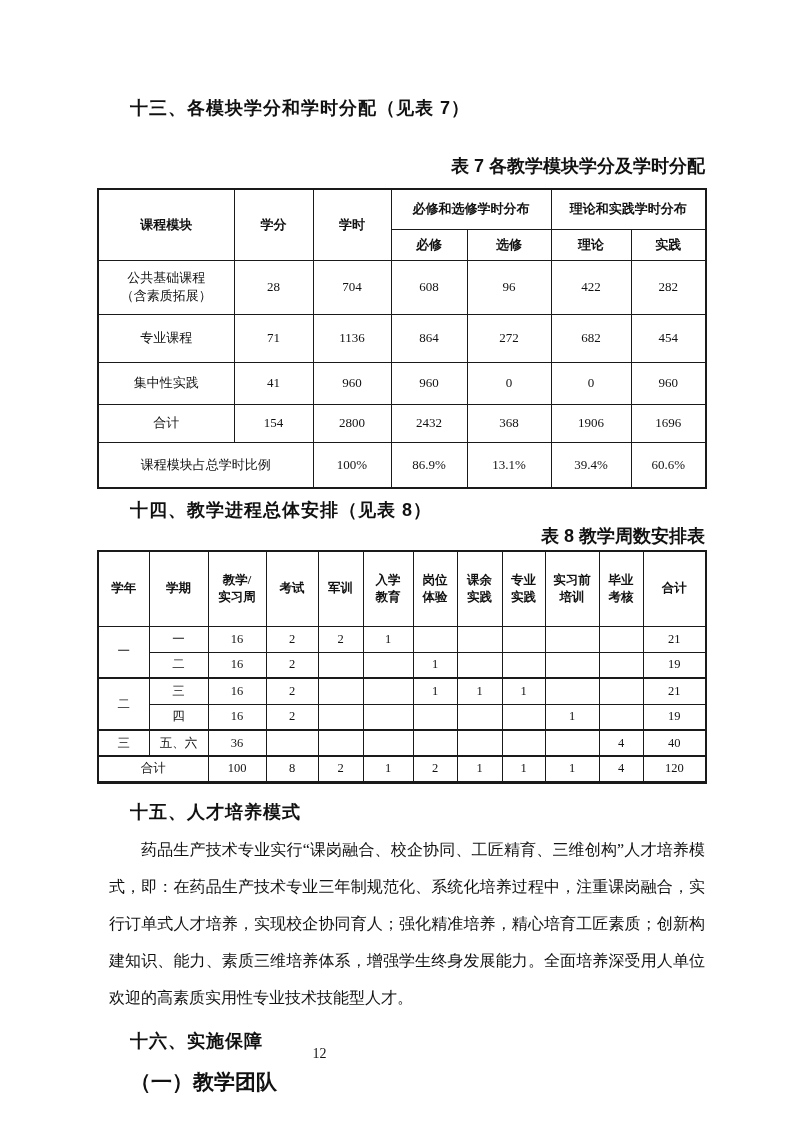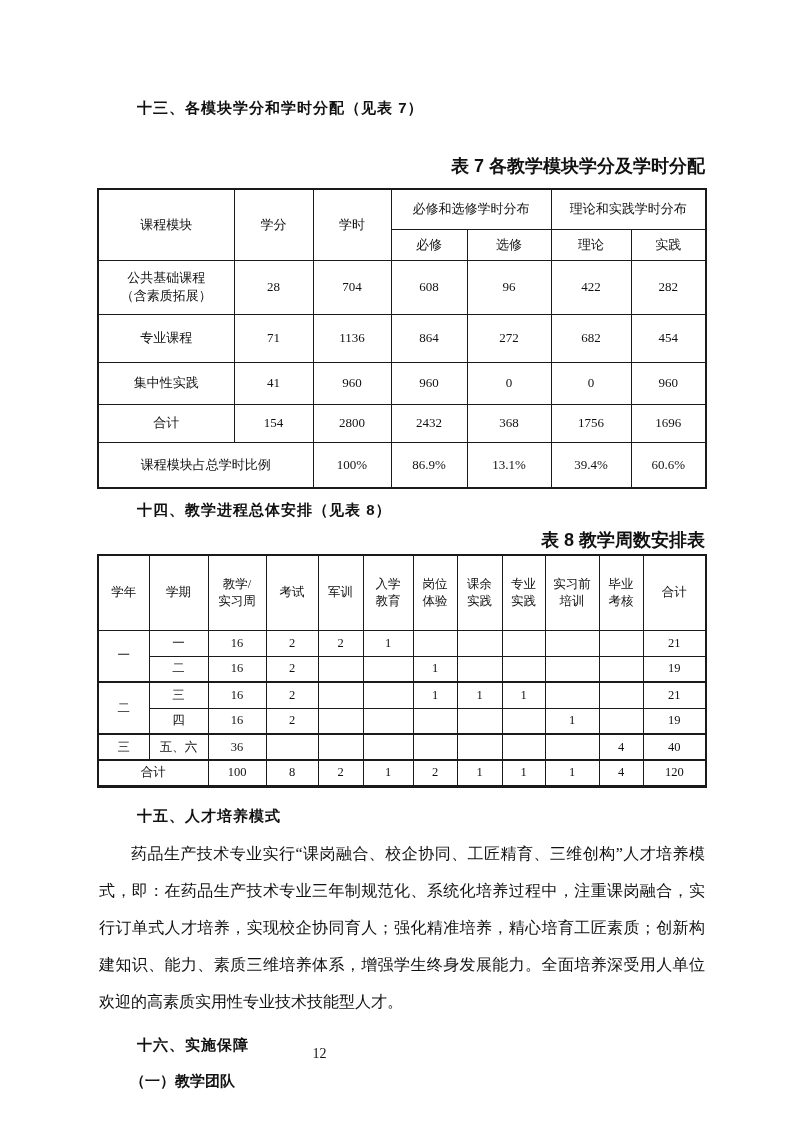--- a/index.html
+++ b/index.html
@@ -14,23 +14,23 @@
     box-sizing:border-box;
   }
   .content{
     position:absolute;
     left:97px;top:0;
     width:608px;
   }
   .sec-heading{
     font-family:"Liberation Sans","DejaVu Sans",sans-serif;
     font-weight:bold;
-    font-size:15px;
+    font-size:18px;
     line-height:22px;
-    margin:7px;
+    margin:0;
     padding-left:33px;
     letter-spacing:1px;
   }
   .h13{margin-top:97px;}
   .h14{margin-top:10px;}
   .h15{margin-top:17px;}
   .h16{margin-top:14px;}
   .caption{
     font-family:"Liberation Sans","DejaVu Sans",sans-serif;
     font-weight:bold;
@@ -48,38 +48,38 @@
   }
   td,th{
     border:1px solid #1a1a1a;
     text-align:center;
     vertical-align:middle;
     white-space:pre-line;
     padding:0 2px;
     font-weight:normal;
     box-sizing:border-box;
   }
-  th{font-weight:normal;text-align:center;}
+  th{font-weight:bold;text-align:center;}
   .t7{border:2px solid #1a1a1a;}
   .t8{border:2px solid #1a1a1a;border-bottom-width:3px;font-size:12.5px;padding-left:8px;}
   .t8 .grp td{border-top-width:2px;}
   .rh40{height:40px}.rh31{height:31px}.rh54{height:54px}.rh48{height:48px}
   .rh42{height:42px}.rh38{height:38px}.rh46{height:46px}
   .rh75{height:75px}.rh26{height:26px}
   .para{
     font-size:16px;
     line-height:37px;
     text-align:justify;
     text-indent:2em;
-    margin:8px 0 0 2px;
+    margin:8px 0 0 12px;
   }
   .subheading{
     font-family:"Liberation Sans","DejaVu Sans",sans-serif;
     font-weight:bold;
-    font-size:15px;
+    font-size:21px;
     margin:16px 0 0 0;
     padding-left:33px;
   }
   .pagenum{
     position:absolute;
     top:1046px;left:0;
     width:639px;
     text-align:center;
     font-size:14px;
   }
@@ -144,21 +144,21 @@
           <td>0</td>
           <td>0</td>
           <td>960</td>
         </tr>
         <tr class="rh38">
           <td>合计</td>
           <td>154</td>
           <td>2800</td>
           <td>2432</td>
           <td>368</td>
-          <td>1756</td>
+          <td>1906</td>
           <td>1696</td>
         </tr>
         <tr class="rh46">
           <td colspan="2">课程模块占总学时比例</td>
           <td>100%</td>
           <td>86.9%</td>
           <td>13.1%</td>
           <td>39.4%</td>
           <td>60.6%</td>
         </tr>

